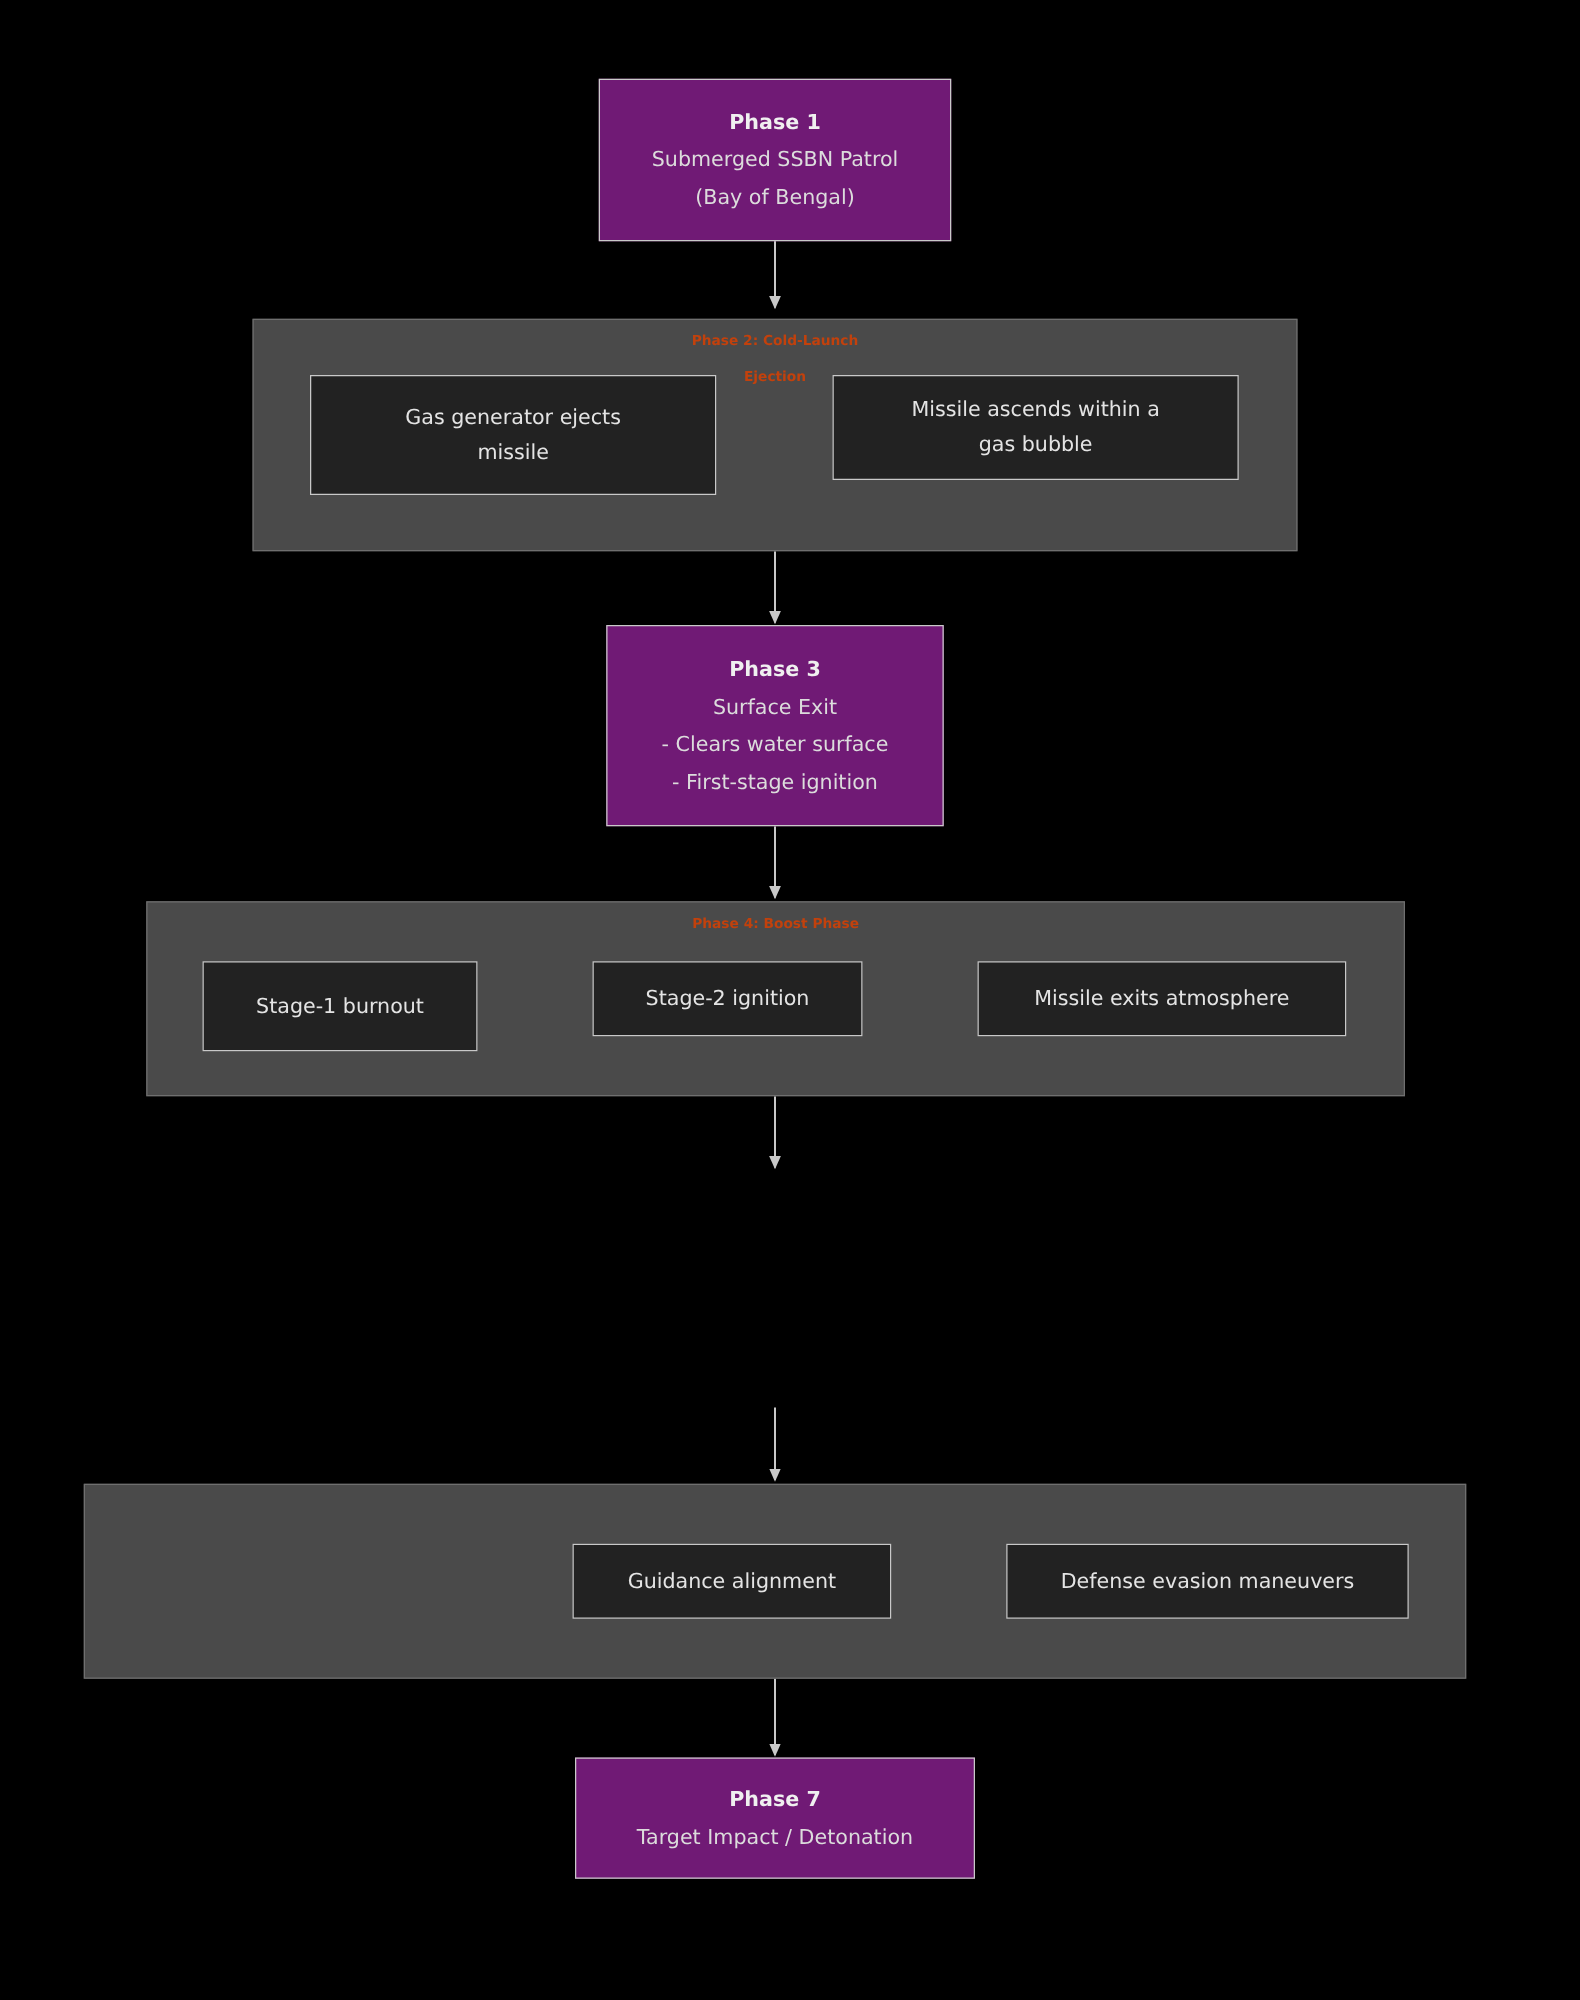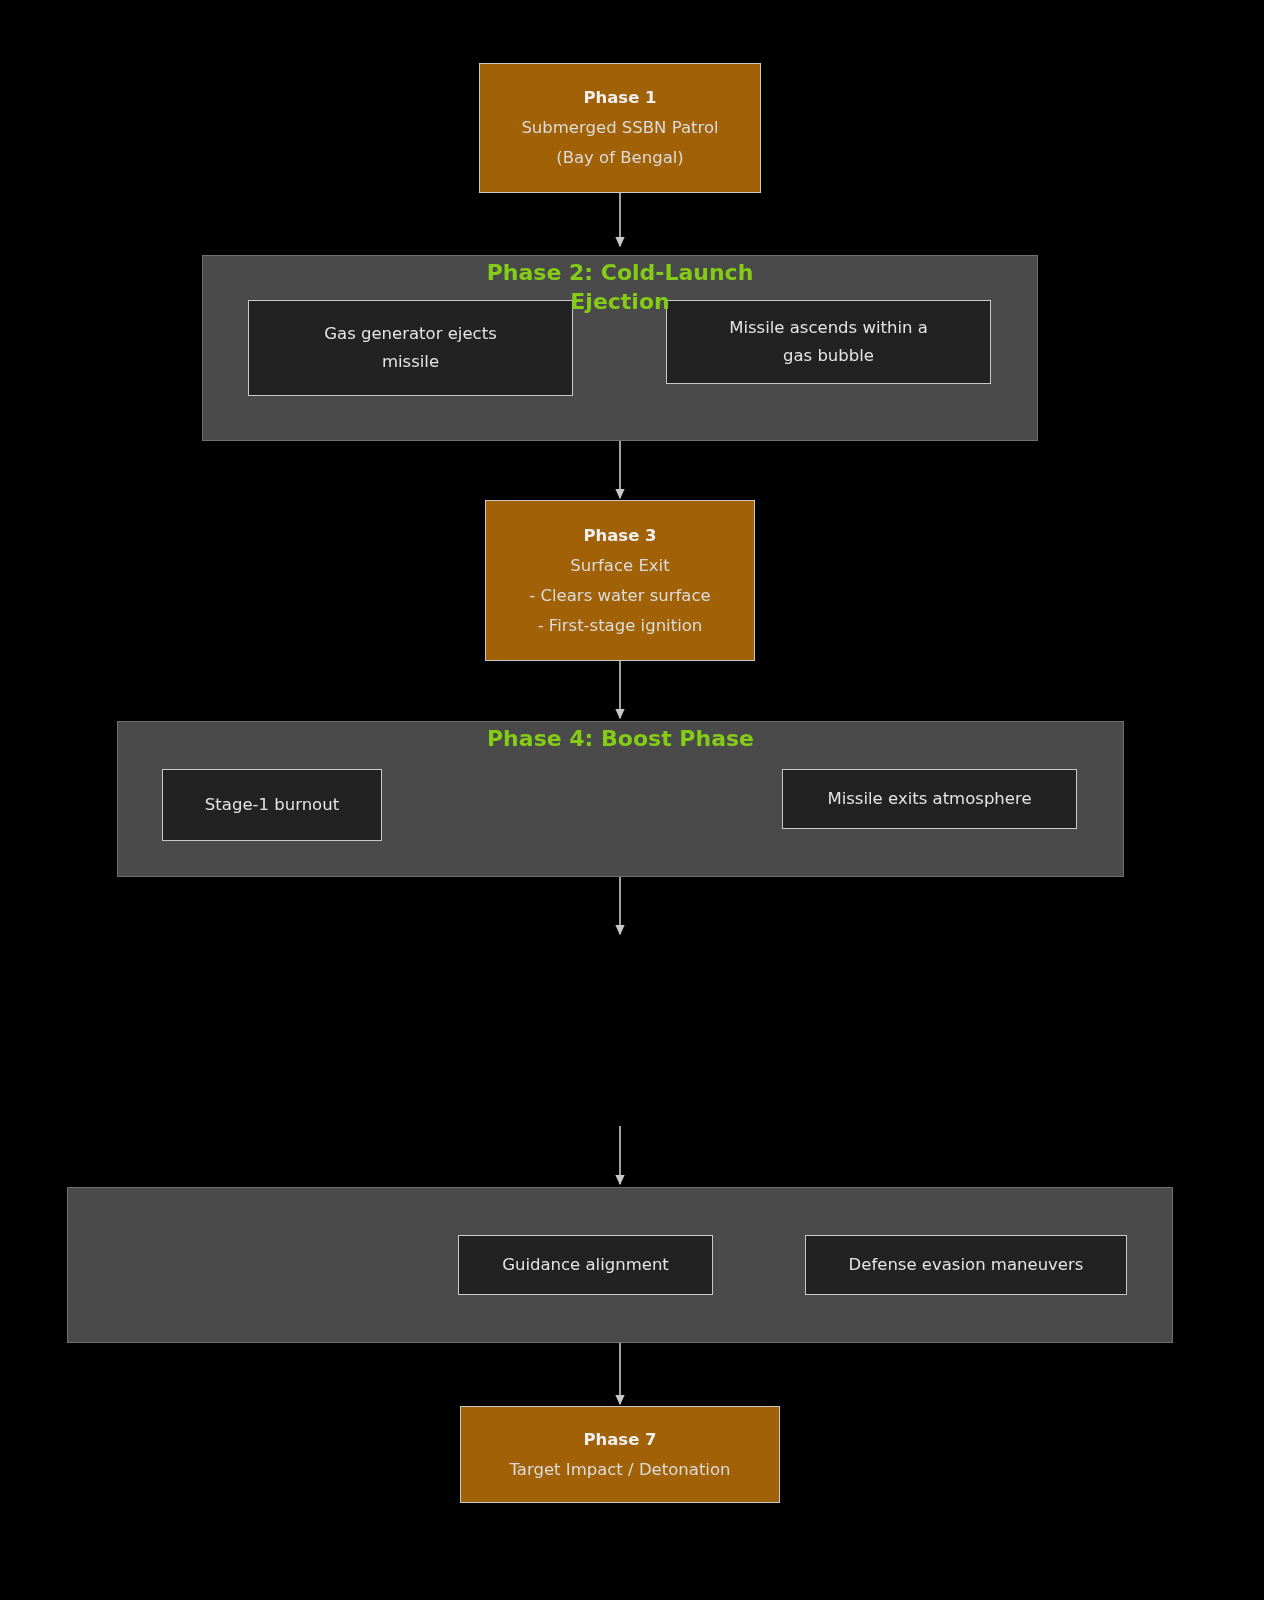--- a/index.html
+++ b/index.html
@@ -28,21 +28,21 @@
     left: 0; top: 0;
     width: 1264px;
     height: 1600px;
     pointer-events: none;
   }
 
   
   .node {
     position: absolute;
     box-sizing: border-box;
-    background: #a16207;
+    background: #701a75;
     border: 1.4px solid #c9c9c9;
     color: #e8e8e8;
     display: flex;
     flex-direction: column;
     align-items: center;
     justify-content: center;
     text-align: center;
     font-size: 16.5px;
     line-height: 30px;
     z-index: 3;
@@ -60,23 +60,23 @@
     background: #4a4a4a;
     border: 1.2px solid #6f6f6f;
     z-index: 1;
   }
   .group-title {
     position: absolute;
     left: 0;
     right: 0;
     text-align: center;
     font-weight: bold;
-    font-size: 22px;
+    font-size: 11px;
     line-height: 29px;
-    color: #84cc16;
+    color: #c2410c;
     z-index: 4;
     pointer-events: none;
   }
   .group-title .w2 {
     display: block;
   }
 
   
   .inode {
     position: absolute;
@@ -162,20 +162,23 @@
   </div>
 
   <div class="group" style="left:117px; top:721px; width:1007px; height:156px;"></div>
   <div class="group-title" style="left:117px; top:724px; width:1007px;">
     <span>Phase 4: Boost Phase</span>
   </div>
 
   <div class="inode" style="left:162px; top:769px; width:220px; height:72px;">
     <span>Stage-1 burnout</span>
   </div>
+  <div class="inode" style="left:474px; top:769px; width:216px; height:60px;">
+    <span>Stage-2 ignition</span>
+  </div>
   <div class="inode" style="left:782px; top:769px; width:295px; height:60px;">
     <span>Missile exits atmosphere</span>
   </div>
 
 
   <div class="group" style="left:67px; top:1187px; width:1106px; height:156px;"></div>
 
   <div class="inode" style="left:458px; top:1235px; width:255px; height:60px;">
     <span>Guidance alignment</span>
   </div>

